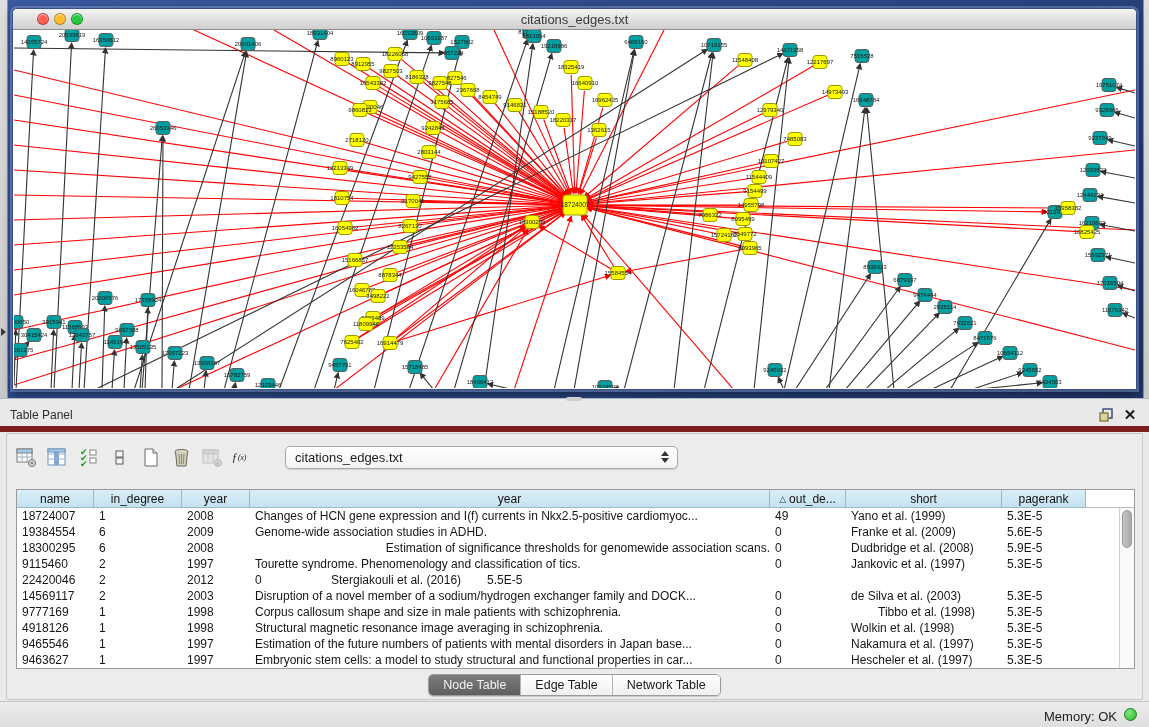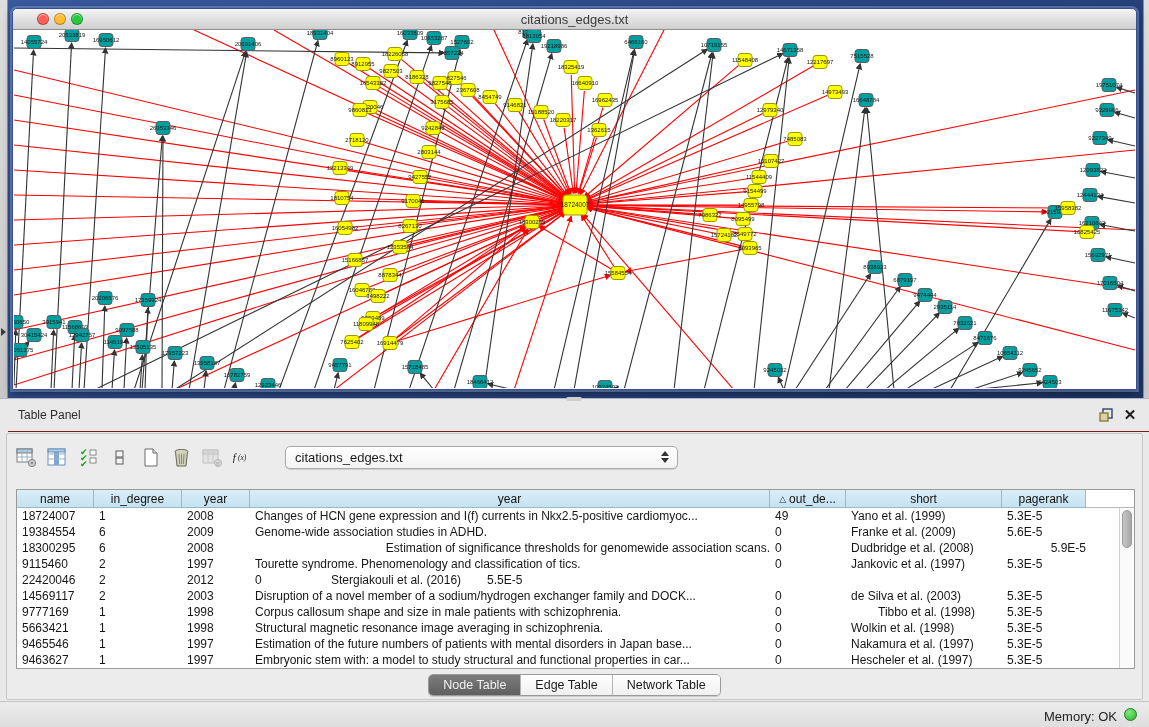--- a/index.html
+++ b/index.html
@@ -28,22 +28,22 @@
   .win-title { position:absolute; left:0; right:0; top:3px; text-align:center;
       font-size:13px; color:#3a3a3a; }
   .graph-canvas { position:absolute; left:1px; right:1px; top:21px; bottom:1px;
       background:#fff; overflow:hidden; }
 
   
   .table-panel { position:absolute; left:0; top:398px; width:1149px; height:329px;
       background:#e9e9e9; border-top:1px solid #aeb6c4; }
   .split-handle { position:absolute; left:566px; top:-2px; width:16px; height:4px;
       border-radius:2px; background:#cfcfcf; }
-  .panel-header { position:absolute; left:8px; top:0; right:0; height:33px;
-      border-bottom:1px solid #7f1d1d; }
+  .panel-header { position:absolute; left:0; top:0; right:0; height:33px;
+      border-bottom:6px solid #7f1d1d; }
   .panel-title { position:absolute; left:10px; top:9px; font-size:12px; color:#2e2e2e; }
   .hdr-icon { position:absolute; top:7px; width:18px; height:18px; cursor:default; }
   .hdr-float { right:34px; }
   .hdr-close { right:10px; font-size:15px; font-weight:bold; color:#1c1c1c; line-height:18px; text-align:center; }
 
   .panel-body { position:absolute; left:6px; right:6px; top:34px; bottom:27px;
       background:#ececec; border:1px solid #c6c6c6; border-radius:2px; }
 
   .toolbar { position:absolute; left:8px; top:10px; height:26px; display:flex; align-items:center; }
   .tb-icon { width:22px; height:22px; margin-right:9px; display:flex; align-items:center; justify-content:center; }
@@ -863,21 +863,21 @@
             <div class="td" style="width: 156px;">Franke et al. (2009)</div>
             <div class="td" style="width: 84px;">5.6E-5</div>
           </div>
           <div class="trow">
             <div class="td" style="width: 77px;">18300295</div>
             <div class="td" style="width: 88px;">6</div>
             <div class="td" style="width: 68px;">2008</div>
             <div class="td" style="width: 520px; text-align: right;">Estimation of significance thresholds for genomewide association scans.</div>
             <div class="td" style="width: 76px;">0</div>
             <div class="td" style="width: 156px;">Dudbridge et al. (2008)</div>
-            <div class="td" style="width: 84px; text-align: right;">5.9E-5</div>
+            <div class="td" style="width: 84px;">5.9E-5</div>
           </div>
           <div class="trow">
             <div class="td" style="width: 77px;">9115460</div>
             <div class="td" style="width: 88px;">2</div>
             <div class="td" style="width: 68px;">1997</div>
             <div class="td" style="width: 520px;">Tourette syndrome. Phenomenology and classification of tics.</div>
             <div class="td" style="width: 76px;">0</div>
             <div class="td" style="width: 156px;">Jankovic et al. (1997)</div>
             <div class="td" style="width: 84px;">5.3E-5</div>
           </div>
@@ -901,42 +901,42 @@
           <div class="trow">
             <div class="td" style="width: 77px;">9777169</div>
             <div class="td" style="width: 88px;">1</div>
             <div class="td" style="width: 68px;">1998</div>
             <div class="td" style="width: 520px;">Corpus callosum shape and size in male patients with schizophrenia.</div>
             <div class="td" style="width: 76px;">0</div>
             <div class="td" style="width: 156px; text-align: center;">Tibbo et al. (1998)</div>
             <div class="td" style="width: 84px;">5.3E-5</div>
           </div>
           <div class="trow">
-            <div class="td" style="width: 77px;">5663421</div>
+            <div class="td" style="width: 77px;">4918126</div>
             <div class="td" style="width: 88px;">1</div>
             <div class="td" style="width: 68px;">1998</div>
             <div class="td" style="width: 520px;">Structural magnetic resonance image averaging in schizophrenia.</div>
             <div class="td" style="width: 76px;">0</div>
             <div class="td" style="width: 156px;">Wolkin et al. (1998)</div>
             <div class="td" style="width: 84px;">5.3E-5</div>
           </div>
           <div class="trow">
             <div class="td" style="width: 77px;">9465546</div>
             <div class="td" style="width: 88px;">1</div>
             <div class="td" style="width: 68px;">1997</div>
             <div class="td" style="width: 520px;">Estimation of the future numbers of patients with mental disorders in Japan base...</div>
             <div class="td" style="width: 76px;">0</div>
             <div class="td" style="width: 156px;">Nakamura et al. (1997)</div>
             <div class="td" style="width: 84px;">5.3E-5</div>
           </div>
           <div class="trow">
             <div class="td" style="width: 77px;">9463627</div>
             <div class="td" style="width: 88px;">1</div>
             <div class="td" style="width: 68px;">1997</div>
-            <div class="td" style="width: 520px;">Embryonic stem with: a model to study structural and functional properties in car...</div>
+            <div class="td" style="width: 520px;">Embryonic stem cells: a model to study structural and functional properties in car...</div>
             <div class="td" style="width: 76px;">0</div>
             <div class="td" style="width: 156px;">Hescheler et al. (1997)</div>
             <div class="td" style="width: 84px;">5.3E-5</div>
           </div>
         </div>
       <div class="vscroll">
         <div class="vthumb"></div>
       </div>
     </div>
 

